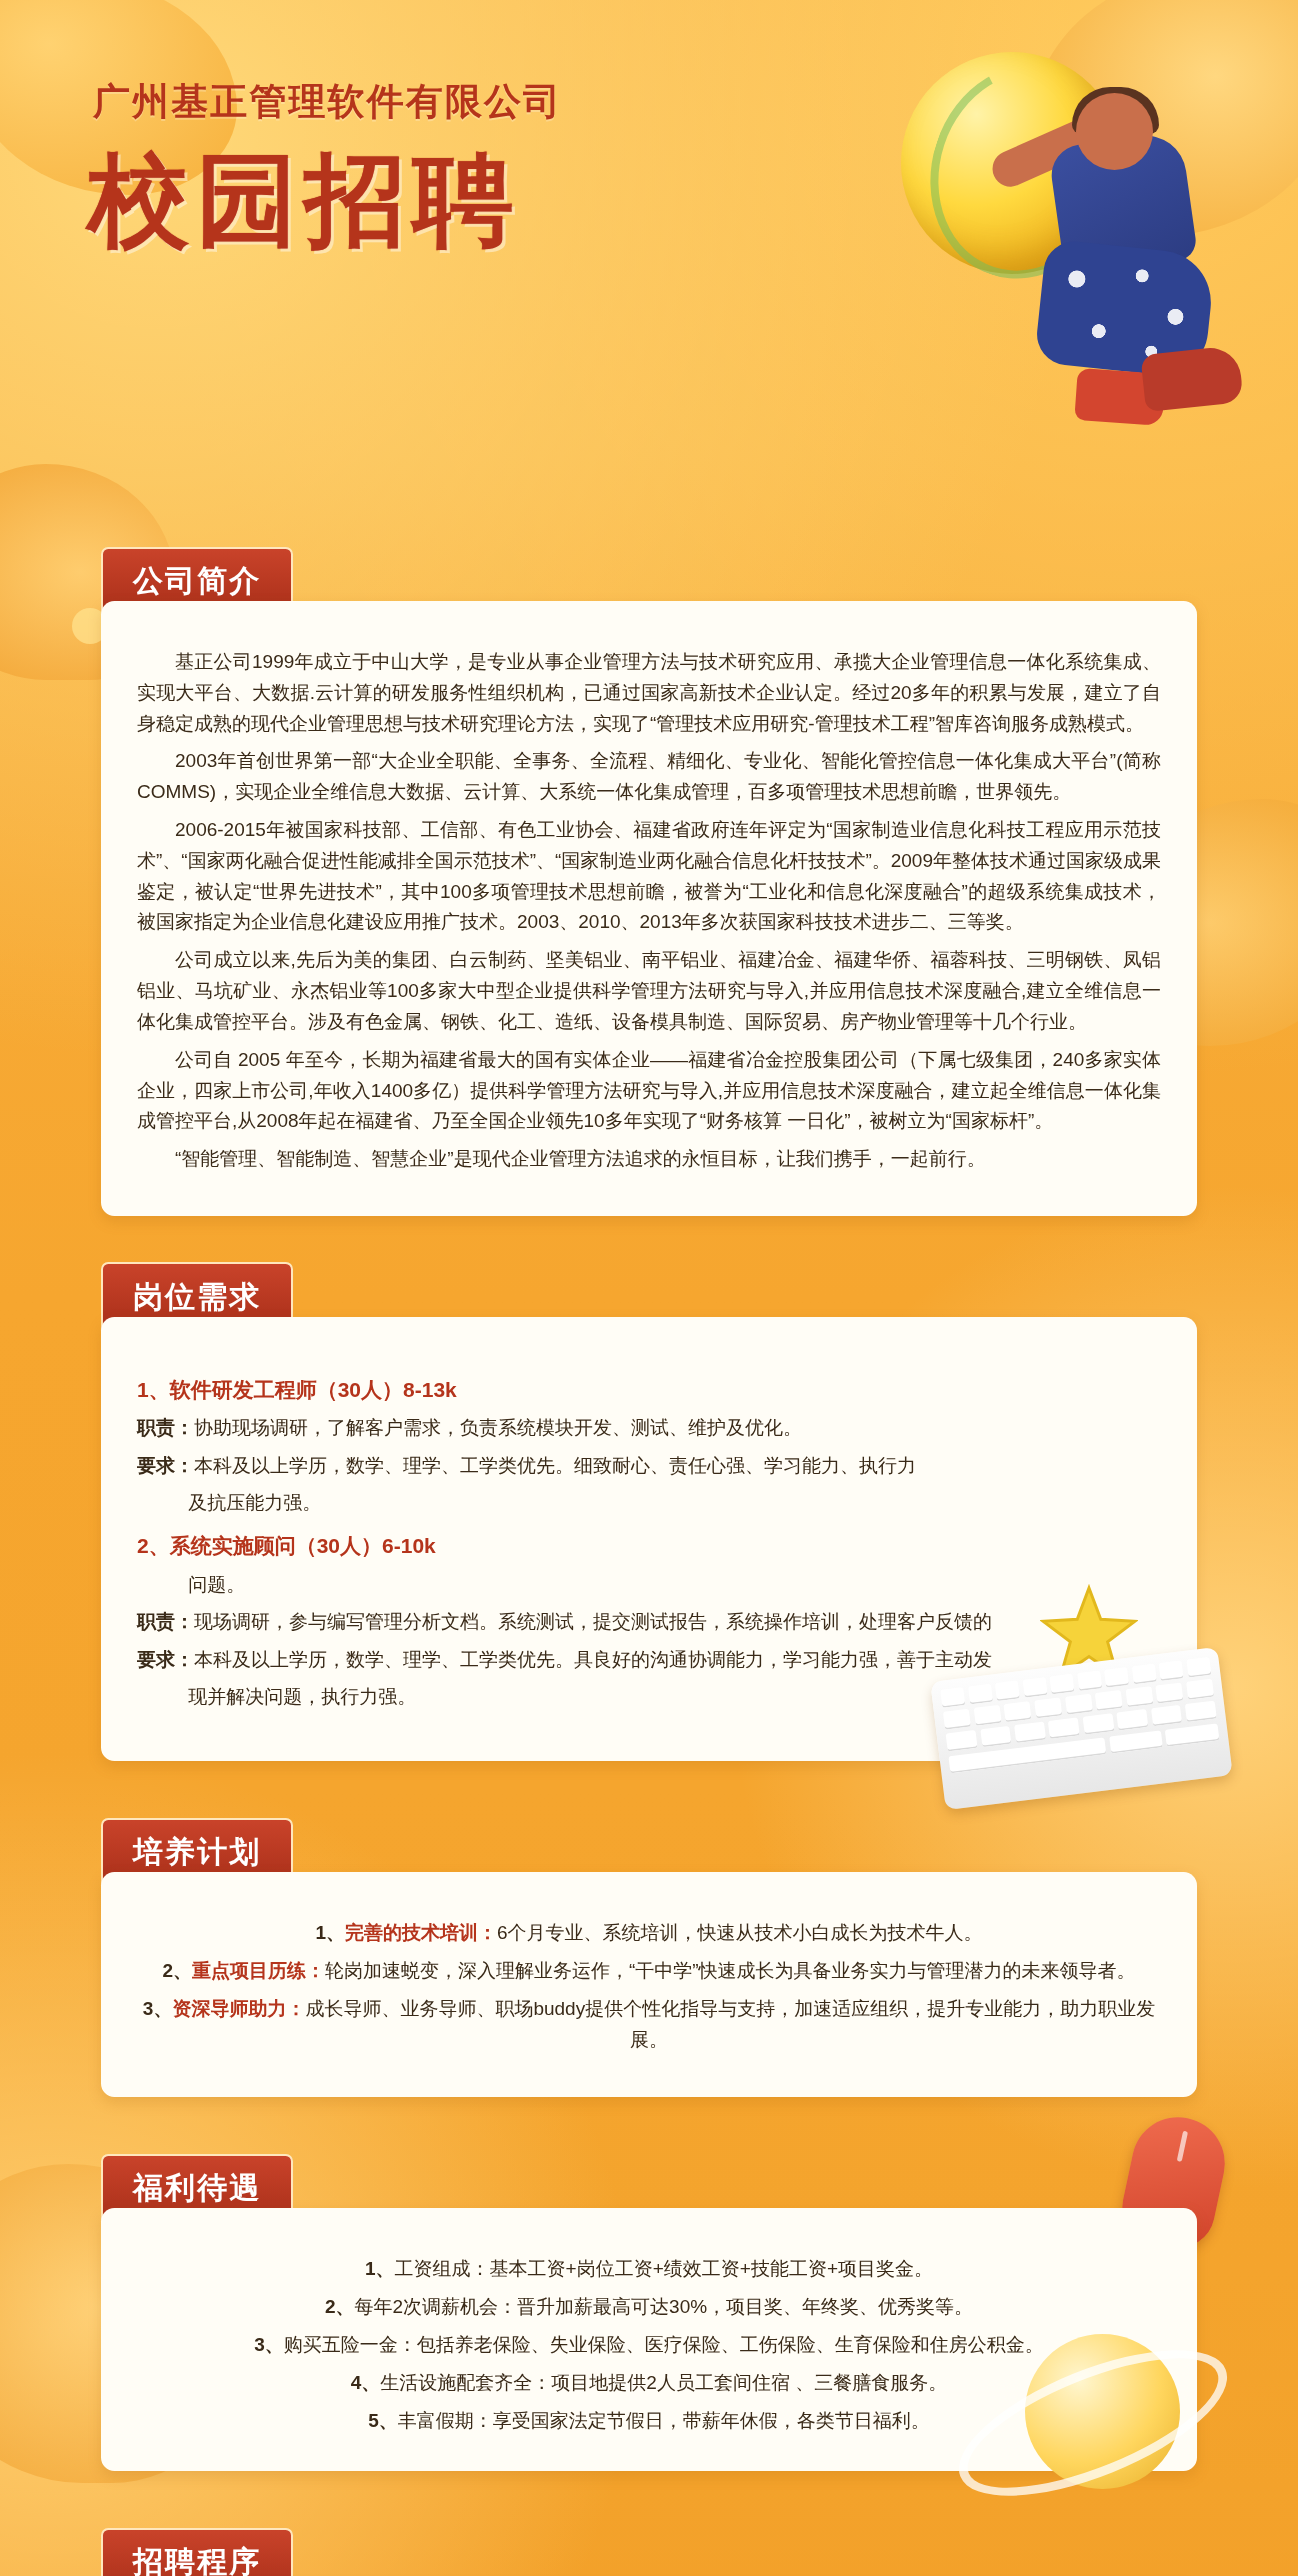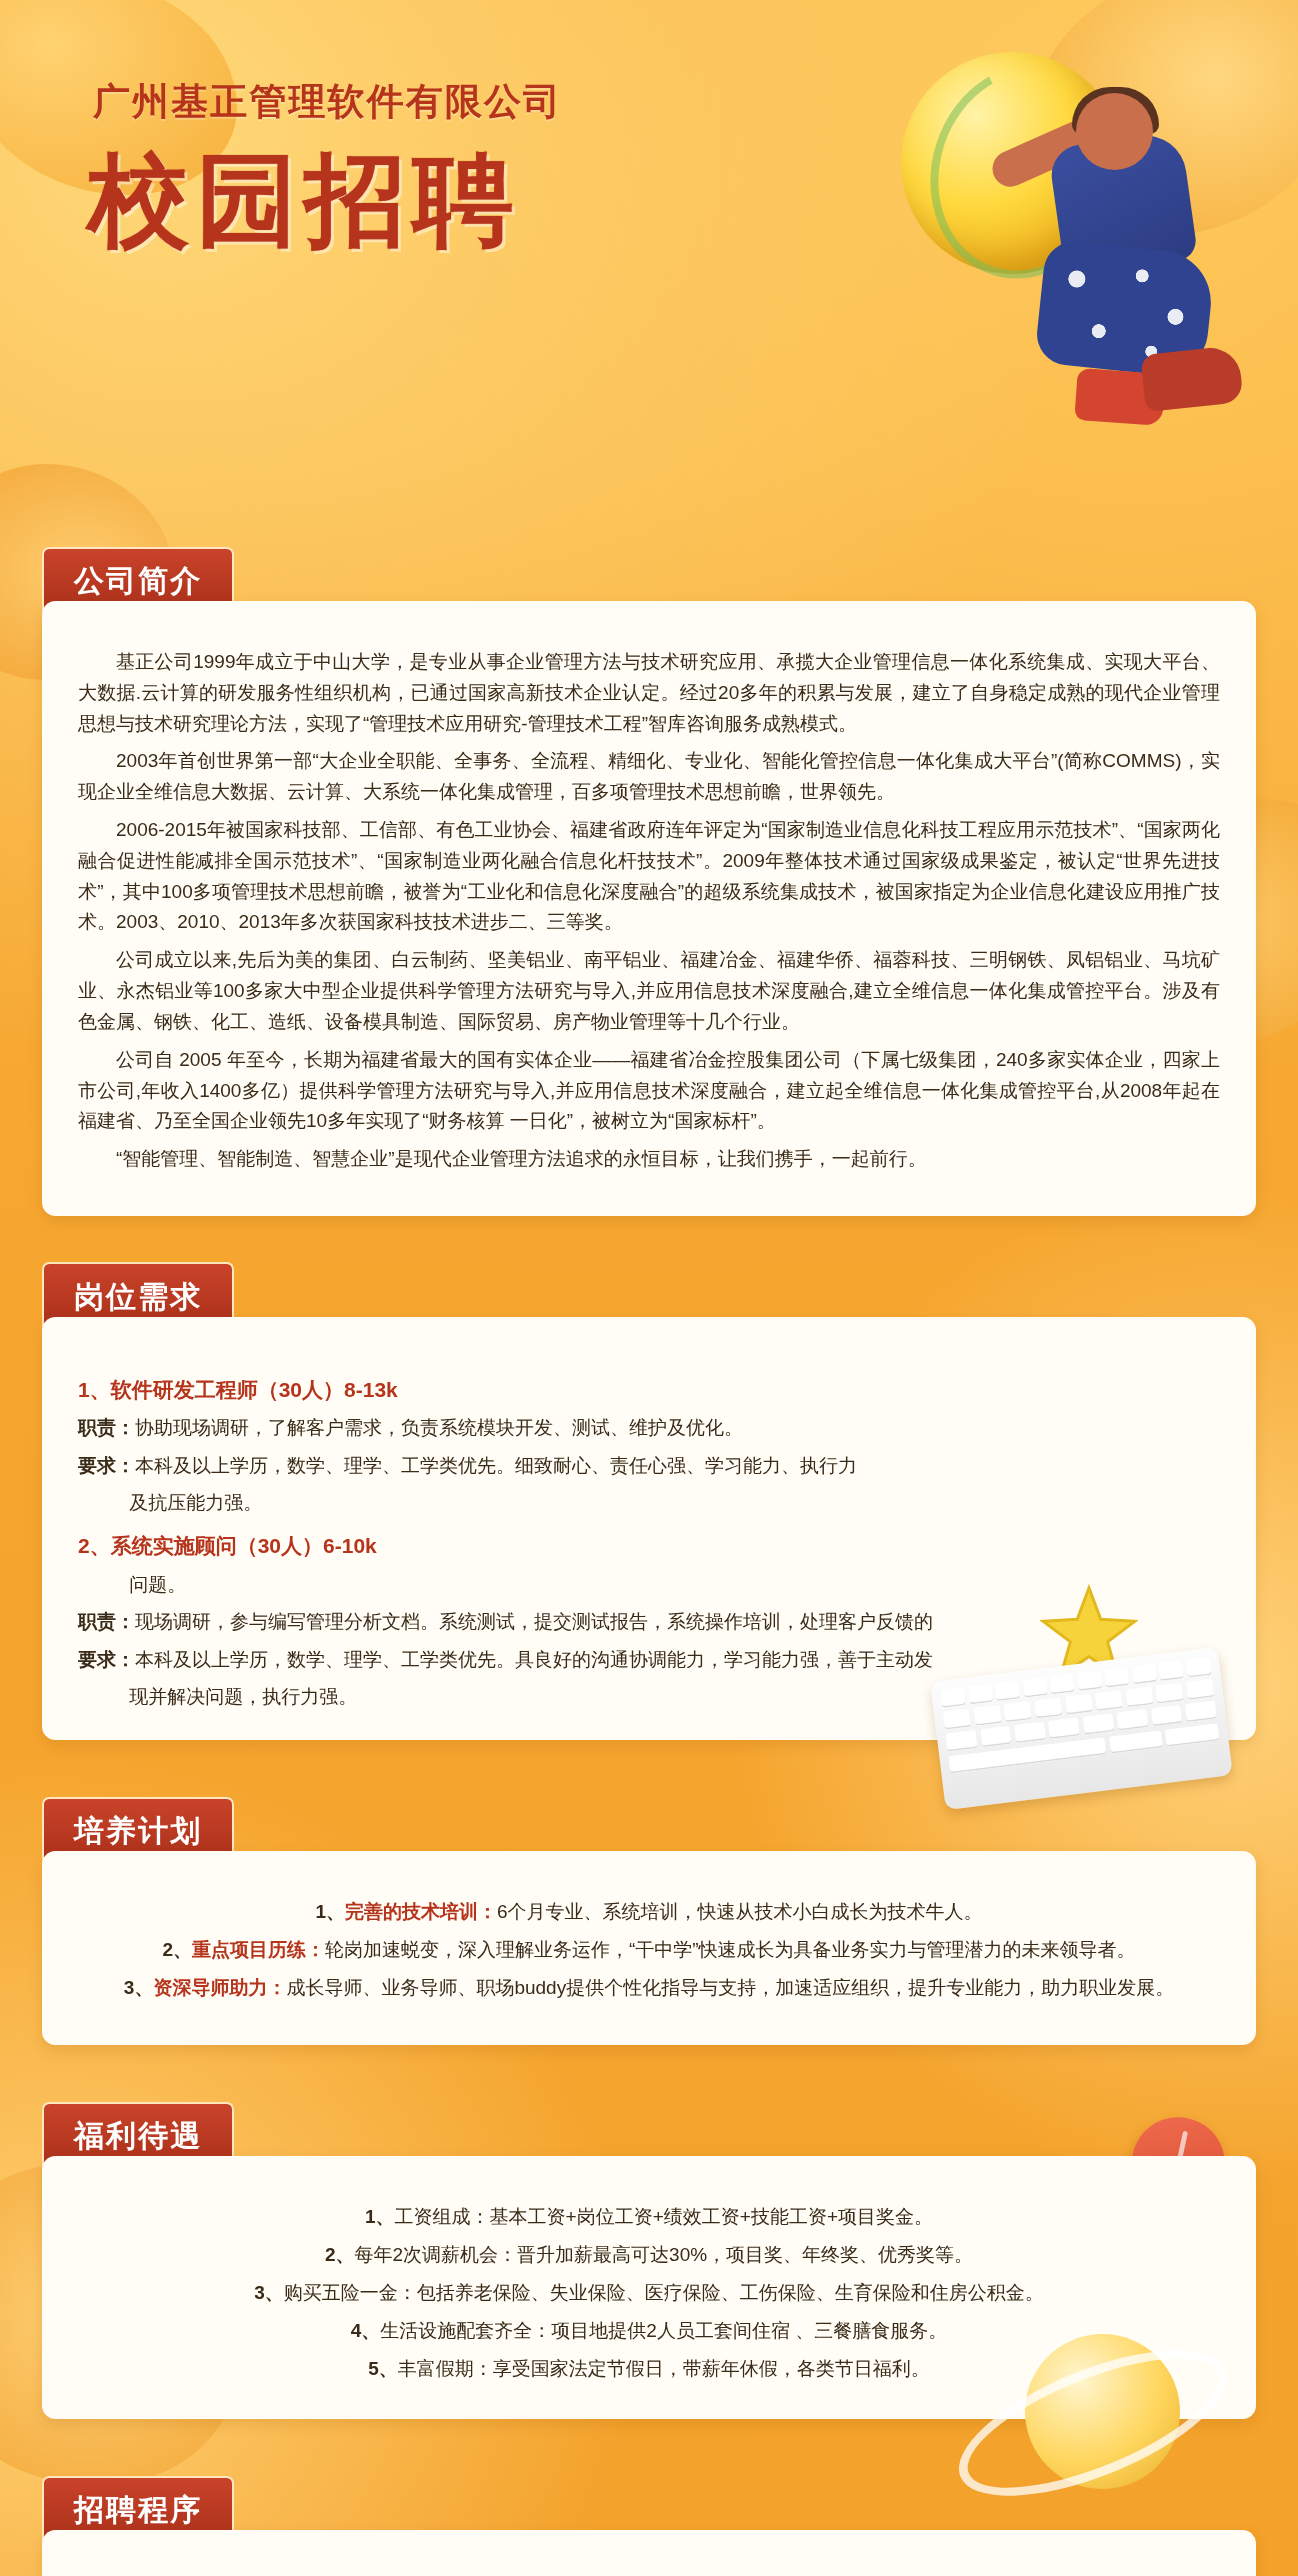--- a/index.html
+++ b/index.html
@@ -92,21 +92,21 @@
   .shoe{
     position:absolute;left:309px;top:319px;width:98px;height:57px;border-radius:15.5px 31px 20.6px 12.4px;
     background:#b93b2a;transform:rotate(-6deg);
   }
   .shoe2{
     position:absolute;left:242px;top:340px;width:88px;height:52px;border-radius:12.4px 26px 17.5px 10.3px;
     background:#d3452f;transform:rotate(4deg);
   }
 
   
-  .section{position:relative;margin:0 42px;}
+  .section{position:relative;margin:0 101px;}
   .sec-head{
     position:relative;display:inline-block;
     background:linear-gradient(180deg,#c9432a,#a92f19);
     color:#fff;font-size:30px;font-weight:bold;letter-spacing:2.1px;
     padding:12.4px 30px 13.4px 30px;border-radius:7.2px;
     box-shadow:0 3.1px 0 rgba(120,40,20,.35);
     border:2.1px solid #ffe7bd;
   }
   .card{
     position:relative;
@@ -196,21 +196,21 @@
       <p class="body-text">2003年首创世界第一部“大企业全职能、全事务、全流程、精细化、专业化、智能化管控信息一体化集成大平台”(简称COMMS)，实现企业全维信息大数据、云计算、大系统一体化集成管理，百多项管理技术思想前瞻，世界领先。</p>
       <p class="body-text">2006-2015年被国家科技部、工信部、有色工业协会、福建省政府连年评定为“国家制造业信息化科技工程应用示范技术”、“国家两化融合促进性能减排全国示范技术”、“国家制造业两化融合信息化杆技技术”。2009年整体技术通过国家级成果鉴定，被认定“世界先进技术”，其中100多项管理技术思想前瞻，被誉为“工业化和信息化深度融合”的超级系统集成技术，被国家指定为企业信息化建设应用推广技术。2003、2010、2013年多次获国家科技技术进步二、三等奖。</p>
       <p class="body-text">公司成立以来,先后为美的集团、白云制药、坚美铝业、南平铝业、福建冶金、福建华侨、福蓉科技、三明钢铁、凤铝铝业、马坑矿业、永杰铝业等100多家大中型企业提供科学管理方法研究与导入,并应用信息技术深度融合,建立全维信息一体化集成管控平台。涉及有色金属、钢铁、化工、造纸、设备模具制造、国际贸易、房产物业管理等十几个行业。</p>
       <p class="body-text">公司自 2005 年至今，长期为福建省最大的国有实体企业——福建省冶金控股集团公司（下属七级集团，240多家实体企业，四家上市公司,年收入1400多亿）提供科学管理方法研究与导入,并应用信息技术深度融合，建立起全维信息一体化集成管控平台,从2008年起在福建省、乃至全国企业领先10多年实现了“财务核算 一日化”，被树立为“国家标杆”。</p>
       <p class="body-text">“智能管理、智能制造、智慧企业”是现代企业管理方法追求的永恒目标，让我们携手，一起前行。</p>
     </div>
   </div>
 
   <div class="section" style="margin-top:46px;">
     <div class="sec-head">岗位需求</div>
-    <div class="card" style="padding-bottom:20px;">
+    <div class="card" style="padding-bottom:41px;">
 
       <div>
         <div class="job-title">1、软件研发工程师（30人）8-13k</div>
         <p class="job-line">
           <span class="lab">职责：</span><span class="cont">协助现场调研，了解客户需求，负责系统模块开发、测试、维护及优化。</span>
         </p>
         <p class="job-line">
           <span class="lab">要求：</span><span class="cont">本科及以上学历，数学、理学、工学类优先。细致耐心、责任心强、学习能力、执行力</span>
         </p>
         <p class="job-line indent">及抗压能力强。</p>

